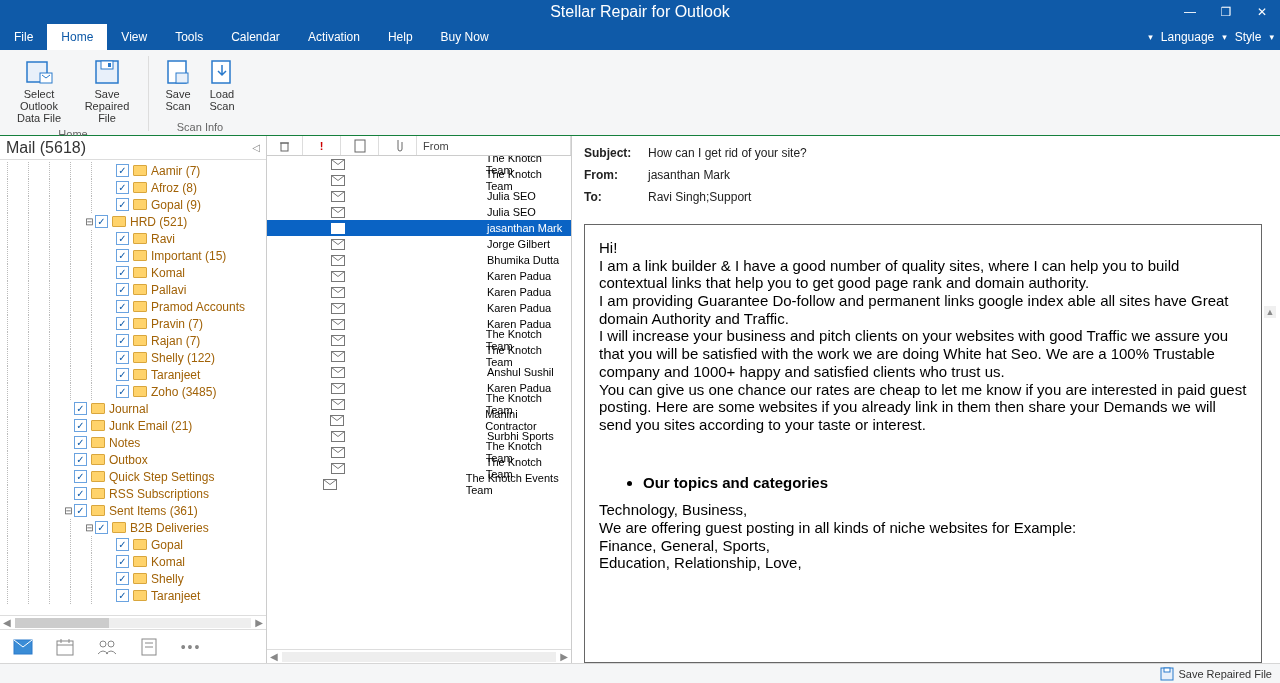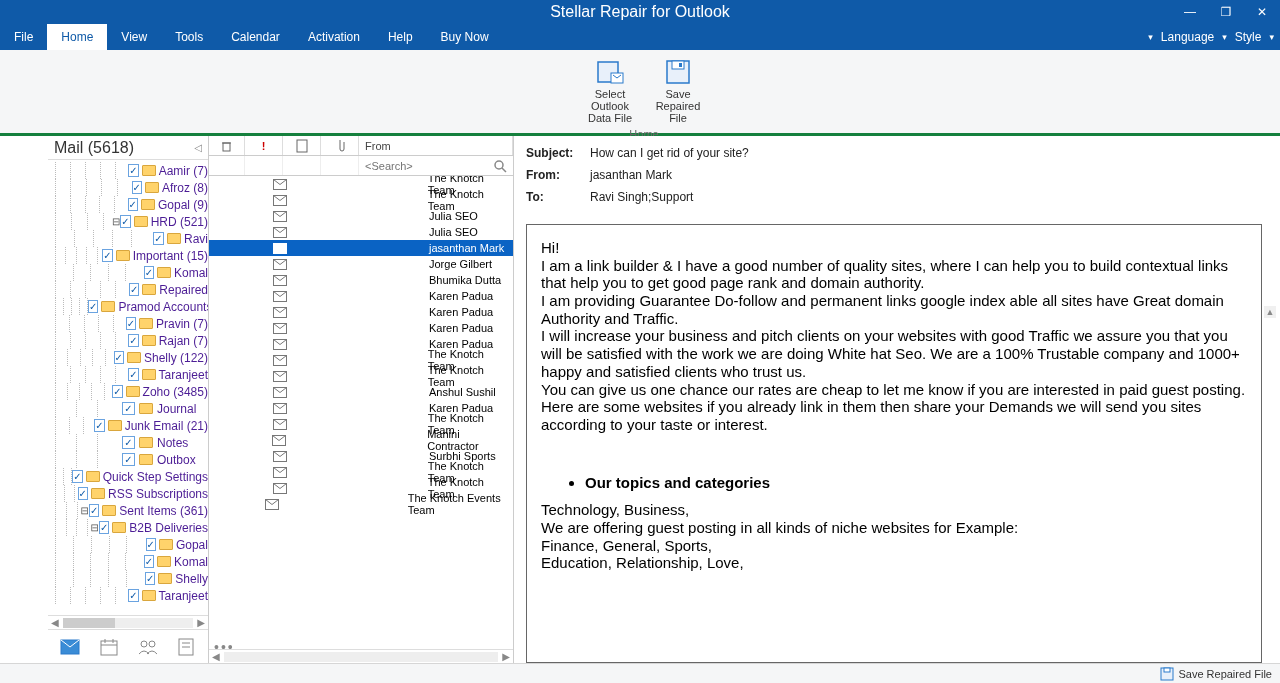--- a/index.html
+++ b/index.html
@@ -9,41 +9,41 @@
 .titlebar .title { font-size: 16px; }
 .titlebar .wincontrols { position: absolute; right: 0; display: flex; }
 .titlebar .wincontrols div { width: 36px; height: 24px; display: flex; align-items: center; justify-content: center; cursor: pointer; }
 
 .menubar { height: 26px; background: #0f5aa8; display: flex; align-items: stretch; color: #fff; position: relative; }
 .menubar .tab { padding: 0 14px; display: flex; align-items: center; font-size: 12px; cursor: pointer; }
 .menubar .tab.active { background: #fff; color: #0f5aa8; }
 .menubar .right { position: absolute; right: 6px; display: flex; align-items: center; gap: 4px; height: 100%; }
 .menubar .right .caret { font-size: 9px; }
 
-.ribbon { height: 86px; background: #f5f6f7; border-bottom: 3px solid #15803d; display: flex; padding: 2px 4px 0 12px; flex-direction: column; }
+.ribbon { height: 86px; background: #f5f6f7; border-bottom: 1px solid #15803d; display: flex; padding: 2px 4px 0 0; }
 .ribbon-group { display: flex; flex-direction: column; align-items: center; padding: 0 6px; }
 .ribbon-group .buttons { display: flex; gap: 2px; flex: 1; align-items: flex-start; padding-top: 4px; }
 .ribbon-btn { display: flex; flex-direction: column; align-items: center; padding: 2px 4px; cursor: pointer; text-align: center; border-radius: 2px; width: 66px;}
 .ribbon-btn .ico { width: 32px; height: 28px; display: flex; align-items: center; justify-content: center; }
 .ribbon-btn .lbl { font-size: 11px; line-height: 12px; color: #333; margin-top: 2px; white-space: pre-line; }
 .ribbon-group .caption { font-size: 11px; color: #666; padding: 2px 0; }
 .ribbon-sep { width: 1px; background: #ddd; margin: 4px 2px; }
 
 .workspace { position: absolute; top: 136px; left: 0; right: 0; bottom: 20px; display: flex; }
 
-.leftpanel { width: 209px; display: flex; flex-direction: column; border-right: 1px solid #ccc; padding-left: 48px; }
+.leftpanel { width: 267px; display: flex; flex-direction: column; border-right: 1px solid #ccc; }
 .leftpanel .header { height: 24px; display: flex; align-items: center; padding: 0 6px; font-size: 16px; color: #333; position: relative; border-bottom: 1px solid #ddd;}
 .leftpanel .header .collapse { position: absolute; right: 6px; font-size: 10px; color: #888; cursor: pointer; }
 .tree-scroll { flex: 1; overflow: auto; padding: 2px 0; }
 .tree-node { display: flex; align-items: center; height: 17px; cursor: pointer; white-space: nowrap; }
 .exp { width: 11px; display: inline-flex; justify-content: center; color: #555; font-size: 10px; }
 .cb { width: 13px; height: 13px; border: 1px solid #6aa3e0; background: #fff; display: inline-flex; align-items: center; justify-content: center; margin-right: 3px; font-size: 10px; color: #0f5aa8;}
 .fico { width: 16px; height: 14px; display: inline-flex; align-items: center; justify-content: center; margin-right: 3px; }
 .fldr { width: 14px; height: 11px; background: #ffd36b; border: 1px solid #d9a63d; border-radius: 1px; }
-.tree-node .nm { font-size: 12px; color: #4c1d95; }
+.tree-node .nm { font-size: 12px; color: #a16207; }
 .hscroll { height: 14px; border-top: 1px solid #ddd; display: flex; align-items: center; font-size: 10px; color: #888; }
 .navicons { height: 34px; border-top: 1px solid #ddd; display: flex; align-items: center; gap: 20px; padding: 0 12px; }
 .navicons .nico { width: 22px; height: 22px; display: flex; align-items: center; justify-content: center; cursor: pointer; color: #0f5aa8; }
 
 .midpanel { width: 305px; display: flex; flex-direction: column; border-right: 1px solid #ccc; }
 .msghead { height: 20px; border-bottom: 1px solid #ccc; display: flex; align-items: center; font-size: 11px; color: #444; }
 .msghead .col { border-right: 1px solid #ddd; display: flex; align-items: center; justify-content: center; height: 100%; }
 .msghead .wcol.col { justify-content: flex-start; padding-left: 6px;}
 .searchrow { height: 20px; border-bottom: 1px solid #ccc; display: flex; align-items: center; position: relative; }
 .searchrow .spacer { border-right: 1px solid #eee; height:100%; }
@@ -261,21 +261,21 @@
           <span style="display:inline-block;width:14px;height:100%;border-left:1px dotted #bbb;margin-left:7px"></span>
           <span style="display:inline-block;width:14px;height:100%;border-left:1px dotted #bbb;margin-left:7px"></span>
           <span style="display:inline-block;width:14px;height:100%;border-left:1px dotted #bbb;margin-left:7px"></span>
           <span style="display:inline-block;width:14px;height:100%;border-left:1px dotted #bbb;margin-left:7px"></span>
           <span style="display:inline-block;width:14px;height:100%;border-left:1px dotted #bbb;margin-left:7px"></span>
           <span class="exp"></span>
           <span class="cb">✓</span>
           <span class="fico">
             <span class="fldr"></span>
           </span>
-          <span class="nm">Repaired</span>
+          <span class="nm">Pallavi</span>
         </div>
         <div class="tree-node">
           <span style="display:inline-block;width:14px;height:100%;border-left:1px dotted #bbb;margin-left:7px"></span>
           <span style="display:inline-block;width:14px;height:100%;border-left:1px dotted #bbb;margin-left:7px"></span>
           <span style="display:inline-block;width:14px;height:100%;border-left:1px dotted #bbb;margin-left:7px"></span>
           <span style="display:inline-block;width:14px;height:100%;border-left:1px dotted #bbb;margin-left:7px"></span>
           <span style="display:inline-block;width:14px;height:100%;border-left:1px dotted #bbb;margin-left:7px"></span>
           <span class="exp"></span>
           <span class="cb">✓</span>
           <span class="fico">
@@ -545,33 +545,20 @@
           <svg width="12" height="14">
             <rect x="1" y="1" width="10" height="12" fill="none" stroke="#666"></rect>
           </svg>
         </div>
       <div class="col" style="width:38px">
           <svg width="10" height="14">
             <path d="M5 1 v9 a2 2 0 0 0 4 0 v-7" fill="none" stroke="#666"></path>
           </svg>
         </div>
       <div class="col wcol" style="flex:1">From</div>
-    </div>
-    <div class="searchrow">
-      <div class="spacer" style="width:36px"></div>
-        <div class="spacer" style="width:38px"></div>
-        <div class="spacer" style="width:38px"></div>
-        <div class="spacer" style="width:38px"></div>
-      <input placeholder="&lt;Search&gt;" style="">
-      <span class="sico">
-          <svg width="14" height="14">
-            <circle cx="6" cy="6" r="4" fill="none" stroke="#888" stroke-width="1.5"></circle>
-            <line x1="9" y1="9" x2="13" y2="13" stroke="#888" stroke-width="1.5"></line>
-          </svg>
-        </span>
     </div>
     <div class="msglist" id="msglist">
         <div class="msgrow">
           <div class="c" style="width:36px"></div>
           <div class="c" style="width:38px">
             <svg class="mico" width="14" height="11">
               <rect x="0.5" y="0.5" width="13" height="10" fill="#fff" stroke="#777"></rect>
               <path d="M0.5 0.5 l6.5 5 l6.5 -5" fill="none" stroke="#777"></path>
             </svg>
           </div>

